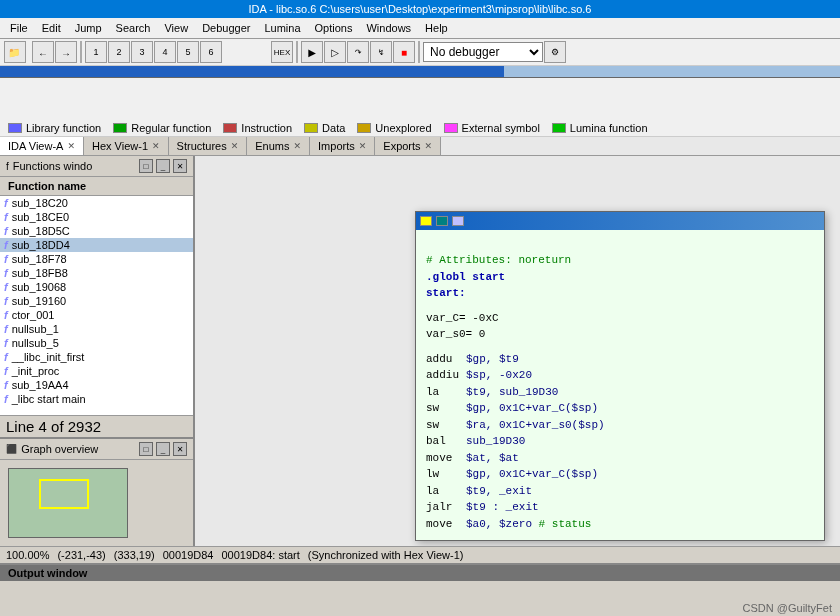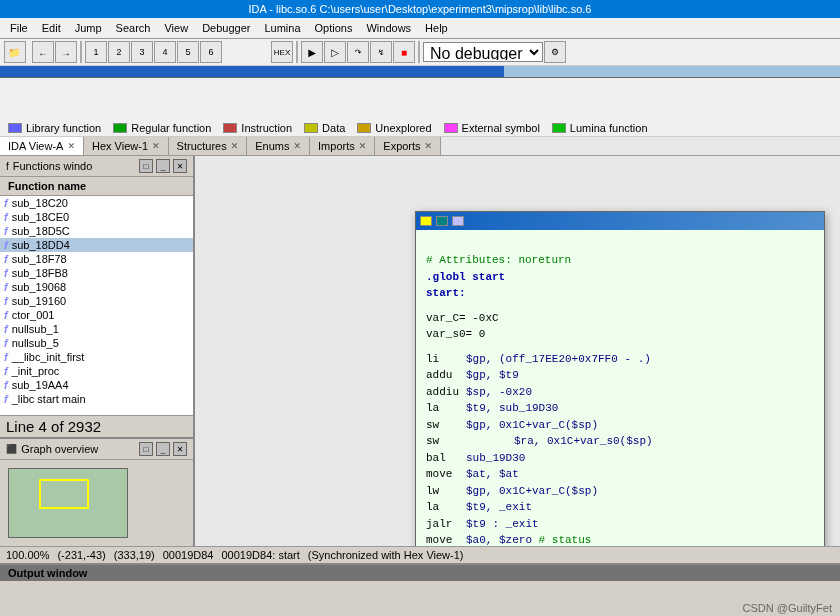--- a/index.html
+++ b/index.html
@@ -284,21 +284,21 @@
       font-size: 11px;
       color: #666;
     }
 
     
     ::-webkit-scrollbar { width: 12px; }
     ::-webkit-scrollbar-track { background: #d4d0c8; }
     ::-webkit-scrollbar-thumb { background: #999; border: 1px solid #777; }
 
     .no-debugger-select {
-      font-size: 16px;
+      font-size: 12px;
       padding: 1px 2px;
       height: 20px;
       background: #fff;
       border: 1px solid #888;
       width: 120px;
     }
   </style>
 </head>
 <body>
 
@@ -535,26 +535,25 @@
           <div style="height:8px;"></div>
           <div>
             <span class="code-keyword">var_C=  -0xC</span>
           </div>
           <div>
             <span class="code-keyword">var_s0=   0</span>
           </div>
           <div style="height:8px;"></div>
 
           <div id="code-lines-container">
-              <div><span style="display:inline-block;width:40px;" class="code-keyword">li</span><span style="color:#000080;">$gp, (off_17EE20+0x7FF0 - .)</span></div>
               <div><span style="display:inline-block;width:40px;" class="code-keyword">addu</span><span style="color:#000080;">$gp, $t9</span></div>
               <div><span style="display:inline-block;width:40px;" class="code-keyword">addiu</span><span style="color:#000080;">$sp, -0x20</span></div>
               <div><span style="display:inline-block;width:40px;" class="code-keyword">la</span><span style="color:#000080;">$t9, sub_19D30</span></div>
               <div><span style="display:inline-block;width:40px;" class="code-keyword">sw</span><span style="color:#000080;">$gp, 0x1C+var_C($sp)</span></div>
-              <div><span style="display:inline-block;width:40px;" class="code-keyword">sw</span><span style="color:#000080;margin-left:48px;">$ra, 0x1C+var_s0($sp)</span></div>
+              <div><span style="display:inline-block;width:40px;" class="code-keyword">sw</span><span style="color:#000080;">$ra, 0x1C+var_s0($sp)</span></div>
               <div><span style="display:inline-block;width:40px;" class="code-keyword">bal</span><span style="color:#000080;">sub_19D30</span></div>
               <div><span style="display:inline-block;width:40px;" class="code-keyword">move</span><span style="color:#000080;">$at, $at</span></div>
               <div><span style="display:inline-block;width:40px;" class="code-keyword">lw</span><span style="color:#000080;">$gp, 0x1C+var_C($sp)</span></div>
               <div><span style="display:inline-block;width:40px;" class="code-keyword">la</span><span style="color:#000080;">$t9, _exit</span></div>
               <div><span style="display:inline-block;width:40px;" class="code-keyword">jalr</span><span style="color:#000080;">$t9 : _exit</span></div>
               <div><span style="display:inline-block;width:40px;" class="code-keyword">move</span><span style="color:#000080;">$a0, $zero</span><span class="code-comment">  # status</span></div>
             </div>
         </div>
       </div>
 

